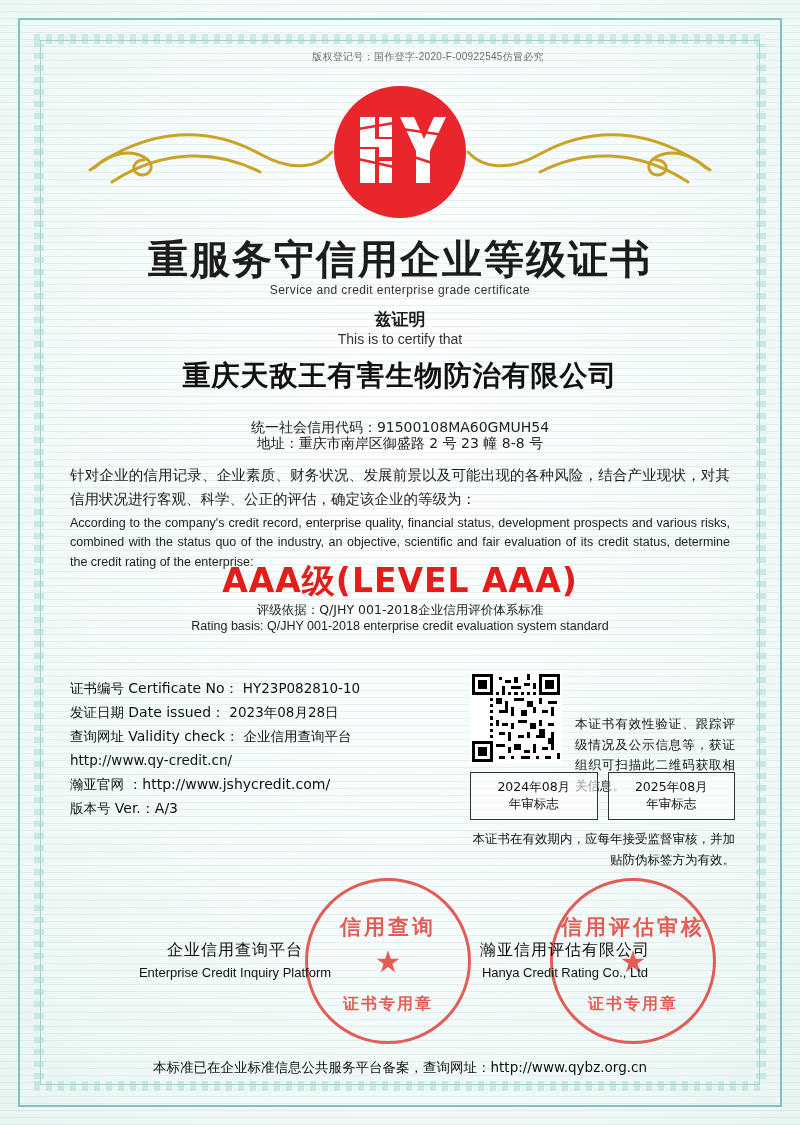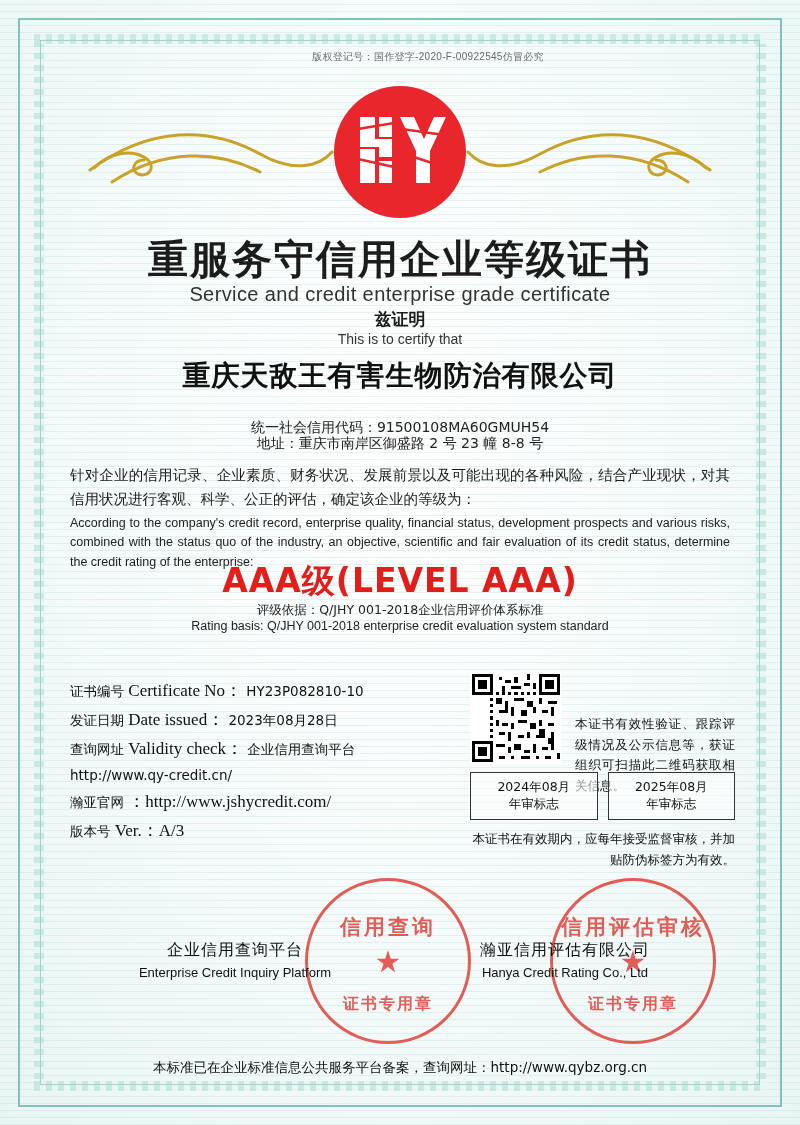--- a/index.html
+++ b/index.html
@@ -104,21 +104,21 @@
     font-weight: bold;
     color: #1c1c1c;
     letter-spacing: 2px;
     font-family: "DejaVu Sans", sans-serif;
   }
   .title-en {
     position: absolute;
     top: 283px;
     width: 100%;
     text-align: center;
-    font-size: 20px;
+    font-size: 12px;
     color: #333;
     letter-spacing: .4px;
   }
 
   .certify-cn {
     position: absolute;
     top: 308px;
     width: 100%;
     text-align: center;
     font-size: 17px;
@@ -223,21 +223,21 @@
     top: 676px;
     left: 70px;
     width: 380px;
     font-size: 13.5px;
     color: #111;
     line-height: 1.72;
     font-family: "DejaVu Sans", sans-serif;
   }
   .details .row { white-space: nowrap; }
   .details .lbl-cn { font-weight: normal; }
-  .details .lbl-en { font-size: 17px; font-family: Liberation Serif, serif; }
+  .details .lbl-en { font-size: 14px; }
   .details .val { }
 
   
   .qr {
     position: absolute;
     top: 672px;
     left: 470px;
     width: 92px;
     height: 92px;
     background: #fff;

